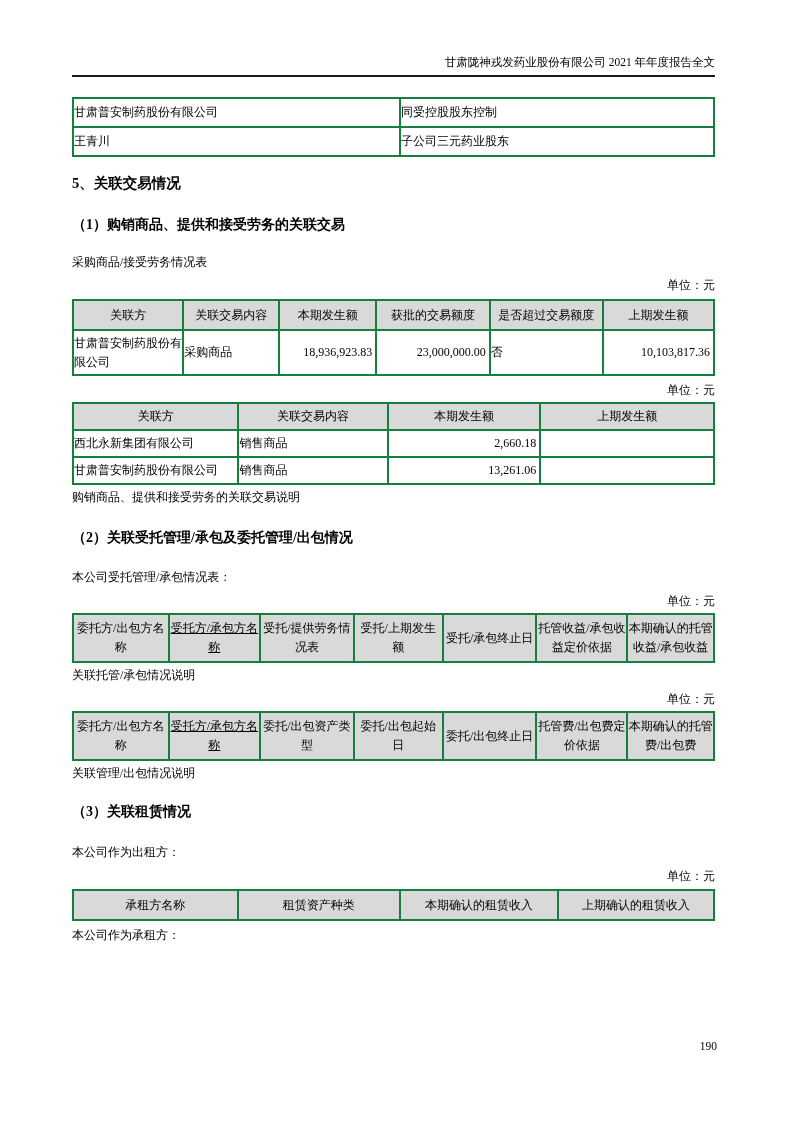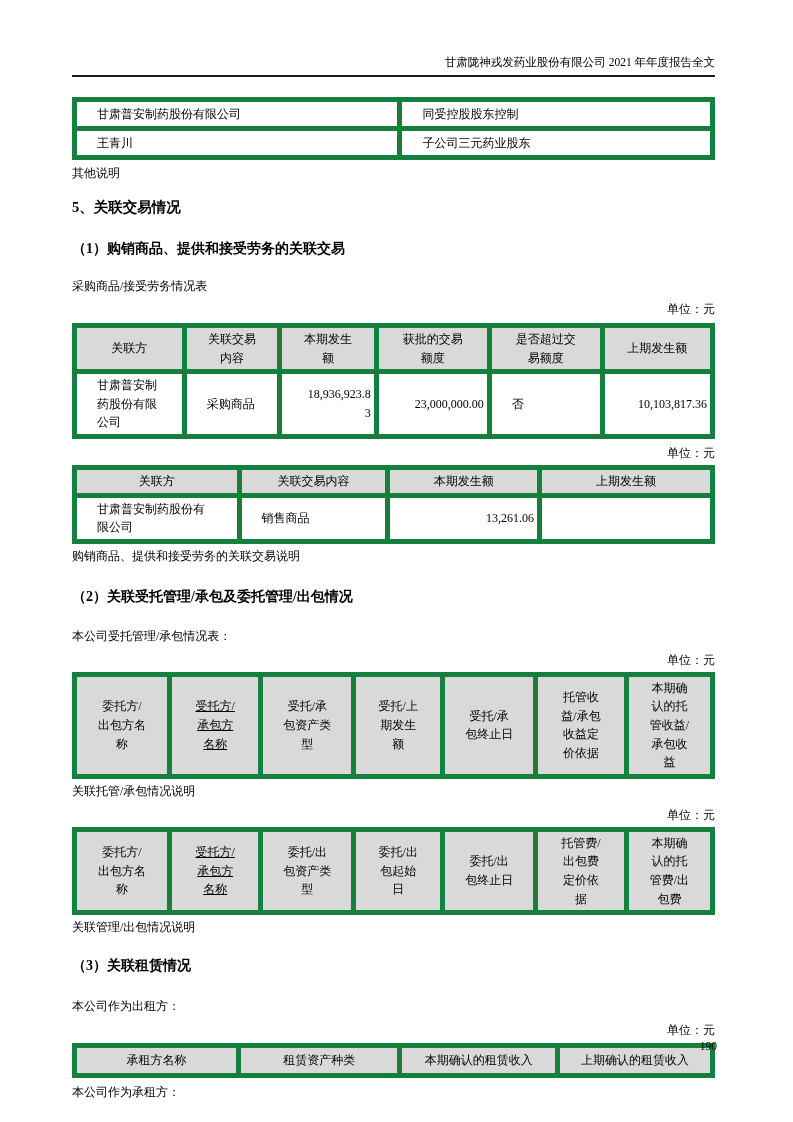--- a/index.html
+++ b/index.html
@@ -26,22 +26,22 @@
   }
 
   table {
     width: 100%;
     border-collapse: collapse;
     table-layout: fixed;
     font-size: 12px;
     border: 1.5px solid #000;
   }
   td, th {
-    border: 5px solid #15803d;
-    padding: 2px 20px;
+    border: 2px solid #15803d;
+    padding: 2px 0;
     line-height: 1.55;
     font-weight: normal;
     vertical-align: middle;
     word-break: break-all;
     overflow: hidden;
   }
   th { background: #d9d9d9; text-align: center; }
   td.txt { text-align: left; }
   td.num { text-align: right; padding-right: 3px; }
 
@@ -118,21 +118,20 @@
           <td class="txt w-c1-1">甘肃普安制药股份有限公司</td>
           <td class="txt w-c1-2">同受控股股东控制</td>
         </tr>
         <tr>
           <td class="txt">王青川</td>
           <td class="txt">子公司三元药业股东</td>
         </tr>
       </tbody>
     </table>
 
-    <div class="body-text note">其他说明</div>
 
     <div class="sec-title">5、关联交易情况</div>
 
     <div class="sub-title sub1-title">（1）购销商品、提供和接受劳务的关联交易</div>
 
     <div class="body-text purchase-caption">采购商品/接受劳务情况表</div>
     <div class="unit-row unit-1">单位：元</div>
 
     <table class="purchase-table">
       <thead>
@@ -163,41 +162,47 @@
       <thead>
         <tr>
           <th class="st-1">关联方</th>
           <th class="st-2">关联交易内容</th>
           <th class="st-3">本期发生额</th>
           <th class="st-4">上期发生额</th>
         </tr>
       </thead>
       <tbody>
         <tr>
+          <td class="txt">西北永新集团有限公司</td>
+          <td class="txt">销售商品</td>
+          <td class="num">2,660.18</td>
+          <td class="num"></td>
+        </tr>
+        <tr>
           <td class="txt">甘肃普安制药股份有限公司</td>
           <td class="txt">销售商品</td>
           <td class="num">13,261.06</td>
           <td class="num"></td>
         </tr>
       </tbody>
     </table>
 
     <div class="body-text sales-note">购销商品、提供和接受劳务的关联交易说明</div>
 
     <div class="sub-title sub2-title">（2）关联受托管理/承包及委托管理/出包情况</div>
 
     <div class="body-text entrusted-caption">本公司受托管理/承包情况表：</div>
     <div class="unit-row unit-3">单位：元</div>
 
     <table class="entrusted-table">
       <thead>
         <tr>
           <th class="et-1">委托方/出包方名称</th>
           <th class="et-2">受托方/承包方名称</th>
-          <th class="et-3">受托/承包资产类型</th>
+          <th class="et-3">受托/提供劳务情况表</th>
           <th class="et-4">受托/上期发生额</th>
           <th class="et-5">受托/承包终止日</th>
           <th class="et-6">托管收益/承包收益定价依据</th>
           <th class="et-7">本期确认的托管收益/承包收益</th>
         </tr>
       </thead>
     </table>
 
     <div class="body-text entrusted-note">关联托管/承包情况说明</div>
 

